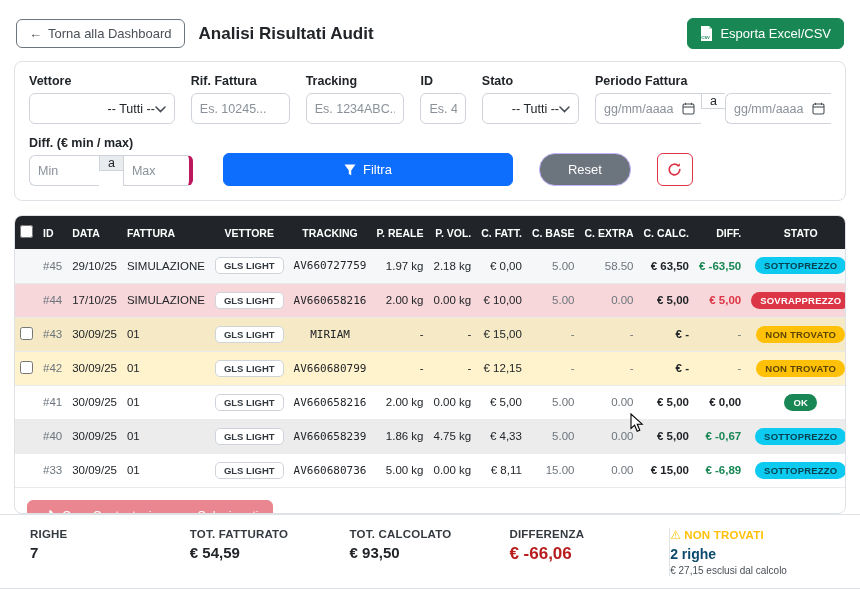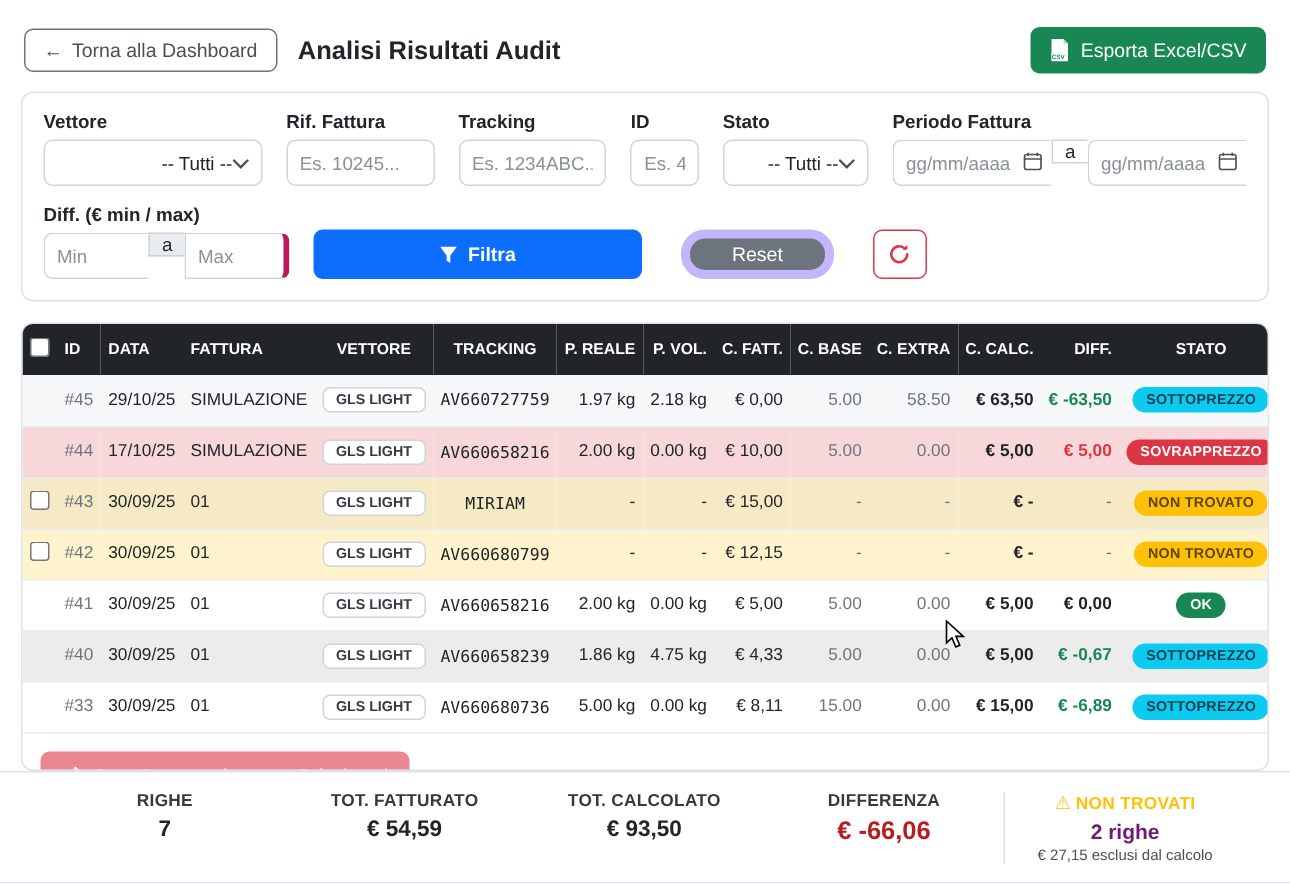--- a/index.html
+++ b/index.html
@@ -31,24 +31,24 @@
   .group-join .f-input:first-child { border-radius:6px 0 0 6px; }
   .group-join .f-input:last-child { border-radius:0 6px 6px 0; border-right:4px solid #be185d; }
   .join-sep { display:flex; align-items:center; padding:0 8px; border:1px solid #ced4da; border-right:none;
     font-size:12.5px; background:#fff; color:#212529; }
   .join-sep.gray { background:#e9ecef; }
   .date-wrap { position:relative; }
   .date-wrap .f-input { width:106px; padding-right:24px; }
   .cal-ic { position:absolute; right:6px; top:8px; }
   .filter-row2 { margin-top:12px; align-items:flex-end; }
   .minmax .f-input { width:70px; }
-  .btn-filtra { width:219px; height:33px; background:#0d6efd; border:1px solid #0d6efd; color:#fff;
-    border-radius:6px; font-size:13px; font-weight:bold; display:flex; align-items:center; justify-content:center;
-    gap:7px; cursor:pointer; }
-  .btn-reset { height:33px; background:#6c757d; border:6px solid #c4b5fd; color:#fff; border-radius:16px;
+  .btn-filtra { width:290px; height:33px; background:#0d6efd; border:1px solid #0d6efd; color:#fff;
+    border-radius:6px; font-size:13px; font-weight:normal; display:flex; align-items:center; justify-content:center;
+    gap:7px; cursor:pointer; margin-left:14px; }
+  .btn-reset { height:33px; background:#6c757d; border:1px solid #c4b5fd; color:#fff; border-radius:16px;
     font-size:13px; padding:0 28px; cursor:pointer; margin-left:10px; }
   .btn-refresh { height:33px; width:36px; background:#fff; border:1px solid #dc3545; border-radius:6px;
     display:flex; align-items:center; justify-content:center; cursor:pointer; margin-left:10px; }
 
   
   .table-card { margin:0 14px; border:1px solid #dee2e6; border-radius:8px 8px 8px 8px; background:#fff; overflow:hidden; }
   table { width:100%; border-collapse:collapse; font-size:11.5px; }
   thead th { background:#212529; color:#fff; font-size:10.5px; font-weight:bold; text-transform:uppercase;
     padding:9px 5px; white-space:nowrap; }
   th.al-l,td.al-l{text-align:left} th.al-r,td.al-r{text-align:right} th.al-c,td.al-c{text-align:center}
@@ -72,27 +72,27 @@
   .badge-ok{background:#198754;color:#fff}
   .badge-carrier{display:inline-block;background:#fff;border:1px solid #ced4da;border-radius:5px;
     padding:2px 8px;font-size:9.5px;font-weight:bold;color:#343a40}
   .contest-bar { padding:12px 12px 14px 12px; }
   .btn-contest { display:inline-flex;align-items:center;gap:8px;background:#ea868f;border:1px solid #ea868f;
     color:#fff;border-radius:6px;padding:8px 13px;font-size:12.5px;cursor:pointer; }
 
   
   .summary { margin-top:auto; border-top:1px solid #dee2e6; border-bottom:1px solid #dee2e6; background:#fff;
     padding:13px 30px 12px 30px; display:flex; align-items:flex-start; }
-  .sum-col { flex:1; text-align:center; }
+  .sum-col { flex:1; }
   .sum-label { font-size:11.5px; font-weight:bold; color:#343a40; letter-spacing:.2px; }
   .sum-value { font-size:15px; font-weight:bold; color:#212529; margin-top:4px; }
   .sum-value.green { color:#b91c1c; font-size:17px; }
   .sum-col.warn { border-left:1px solid #dee2e6; }
   .warn .sum-label { color:#ffc107; }
-  .warn .sum-value { color:#701a75; font-size:14px; }
+  .warn .sum-value { color:#0c4a6e; font-size:14px; }
   .warn-note { font-size:10px; color:#495057; margin-top:3px; font-weight:normal; }
   .warn-tri { color:#ffc107; margin-right:3px; font-size:12px; }
 
   .cursor { position:absolute; left:630px; top:413px; pointer-events:none; }
 </style>
 </head>
 <body>
 
 <div class="page">
 

